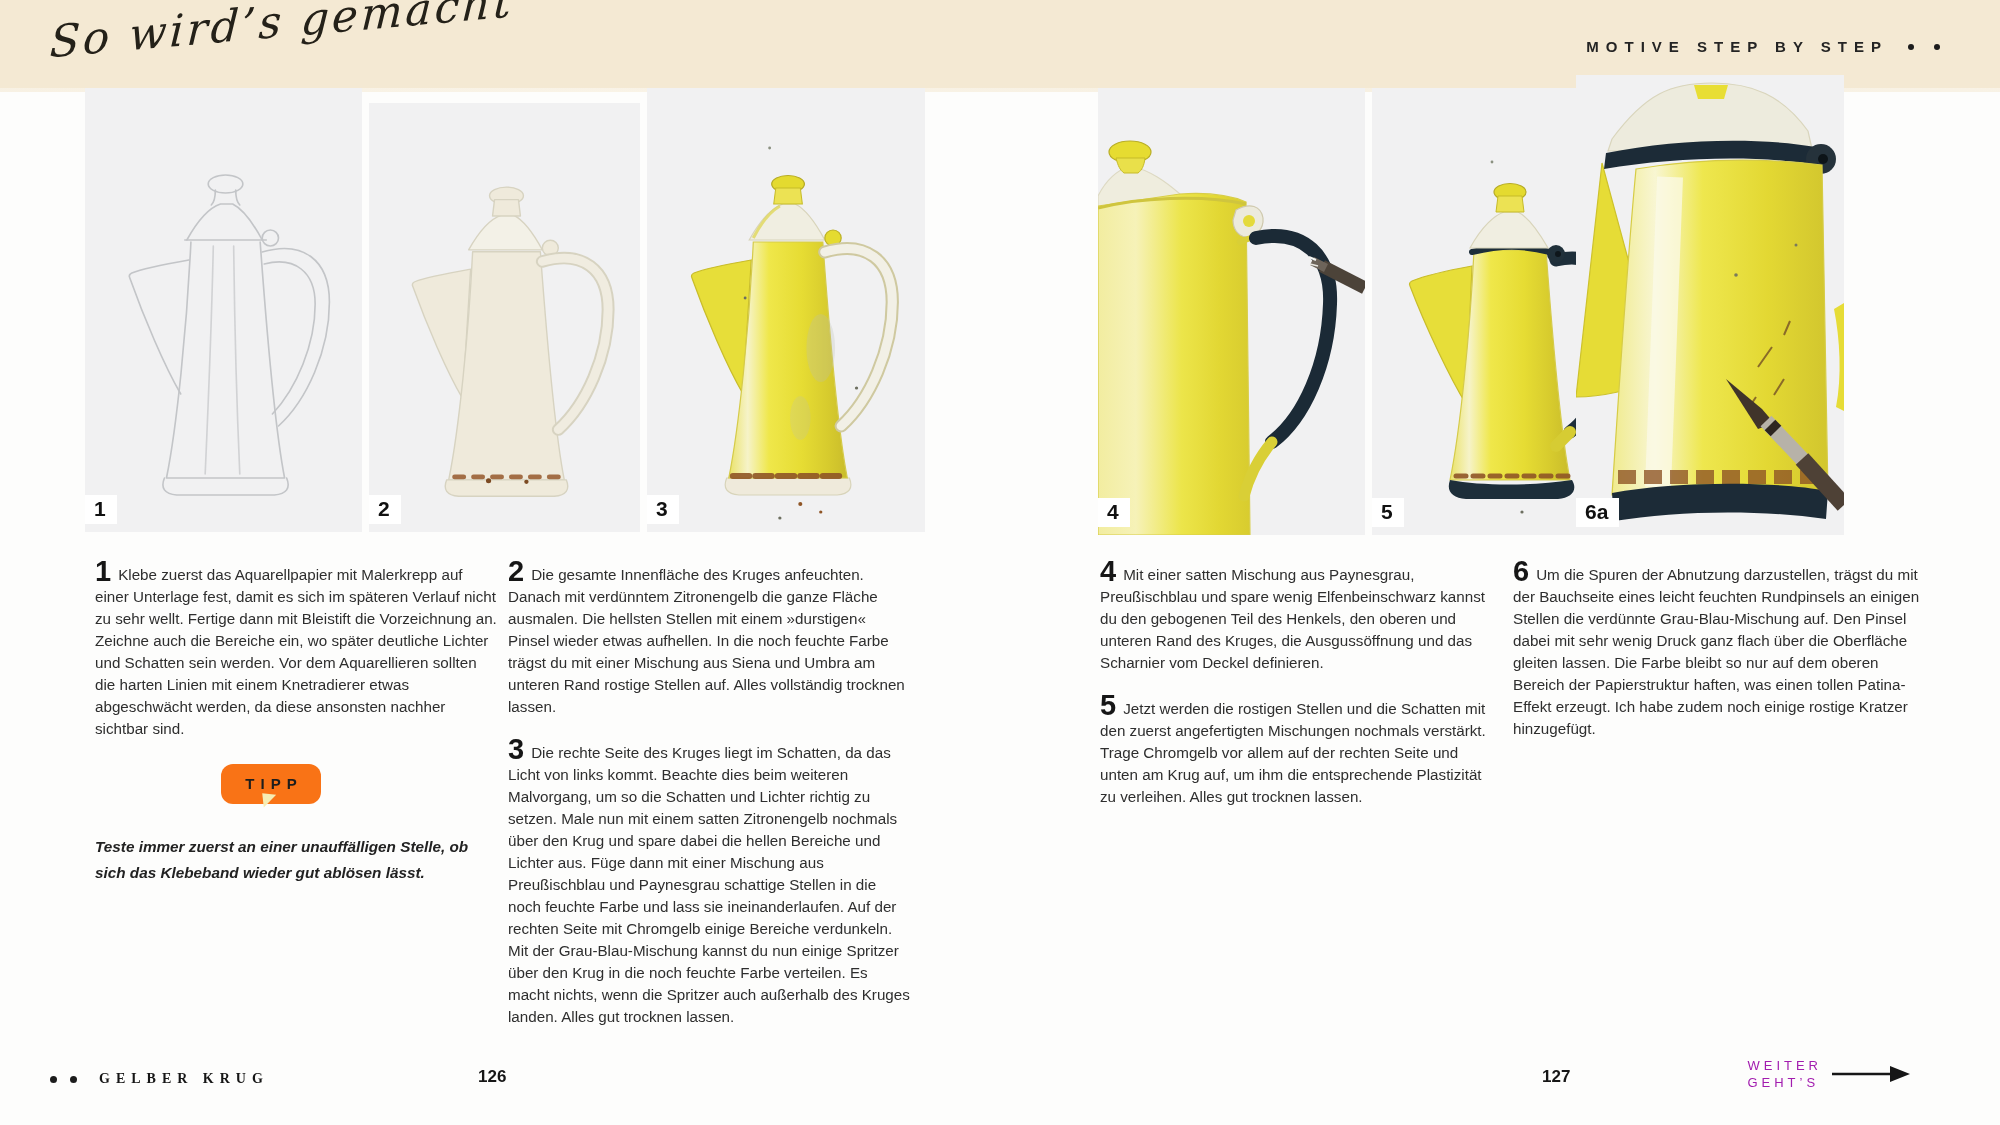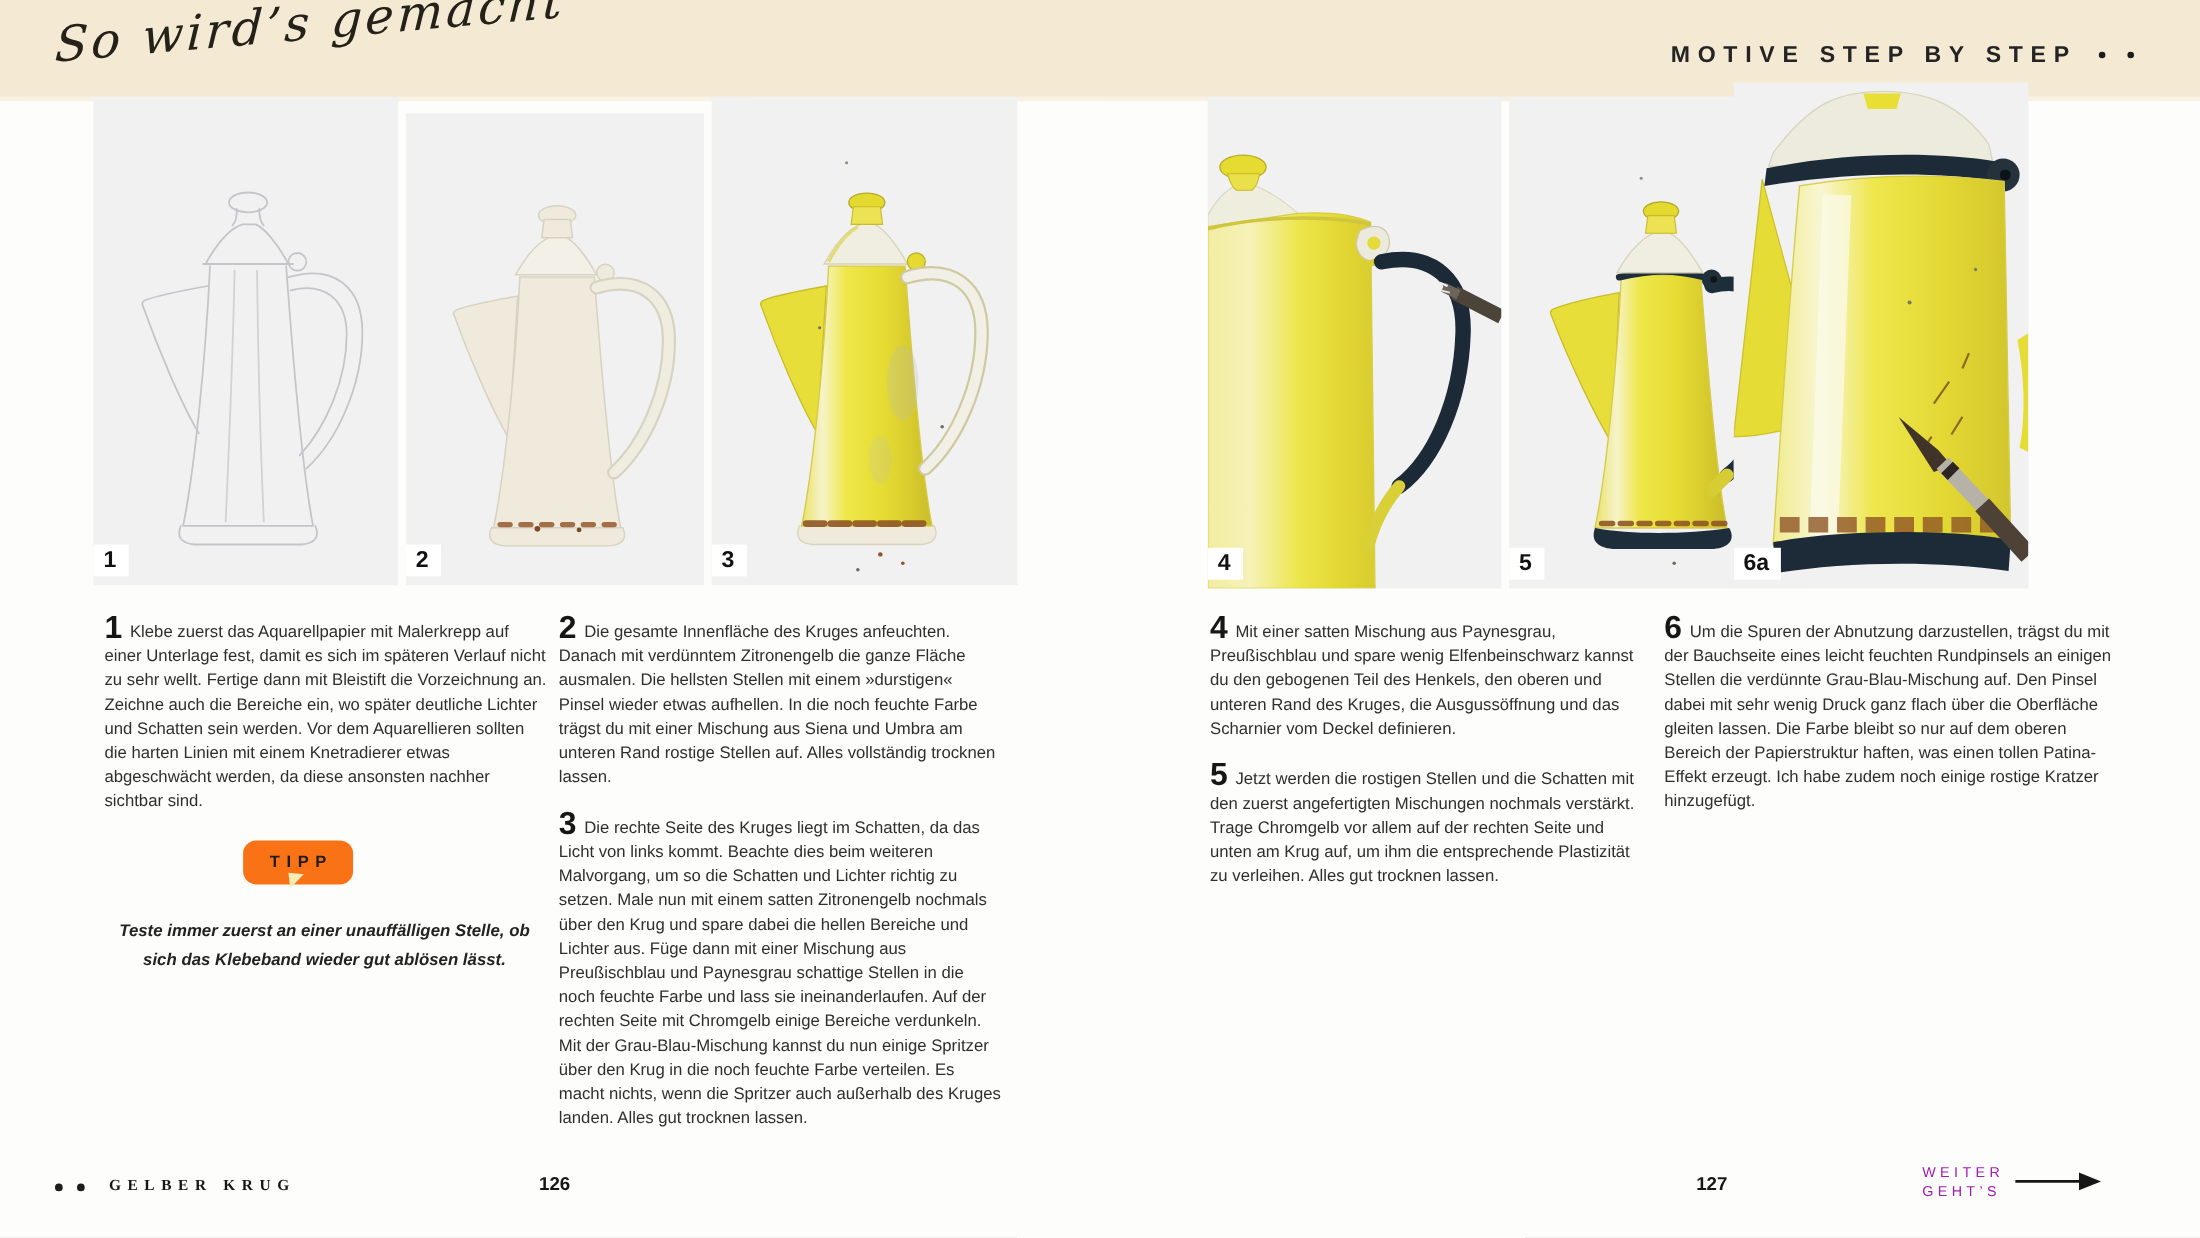--- a/index.html
+++ b/index.html
@@ -5,46 +5,46 @@
   html,body{margin:0;padding:0;background:#e8e8e8;}
   .spread{position:relative;width:2000px;height:1125px;background:#fdfdfc;overflow:hidden;
           font-family:"Liberation Sans",sans-serif;color:#2b2b2b;}
   .band{position:absolute;left:0;top:0;width:2000px;height:88px;background:#f4e9d3;}
   .band::after{content:"";position:absolute;left:0;bottom:-4px;width:100%;height:4px;
           background:linear-gradient(90deg,#f4e9d3 0%,#f6ecd8 30%,#f3e8d1 70%,#f5ebd6 100%);opacity:.6;}
   .script-title{position:absolute;left:50px;top:16px;font-family:"DejaVu Serif",serif;
           font-style:italic;font-weight:400;font-size:44px;letter-spacing:3px;color:#242119;
           transform:rotate(-5deg) skewX(-8deg);transform-origin:left center;white-space:nowrap;}
   .series-header{position:absolute;right:60px;top:38px;display:flex;align-items:center;gap:20px;}
-  .series-header .label{font-size:21px;font-weight:700;letter-spacing:7px;color:#242424;}
+  .series-header .label{font-size:15px;font-weight:700;letter-spacing:7px;color:#242424;}
   .dot{display:inline-block;width:7px;height:7px;border-radius:50%;background:#1c1c1c;}
   .dot.small{width:6px;height:6px;}
 
   .step-image{position:absolute;background:#f1f1f2;overflow:hidden;}
   .step-image svg{position:absolute;left:0;top:0;width:100%;height:100%;}
   .img-label{position:absolute;left:0;bottom:8px;background:#ffffff;padding:3px 11px 5px 9px;
           font-weight:700;font-size:21px;color:#111;line-height:1;}
 
   .col{position:absolute;top:564px;}
   .step{margin:0 0 24px 0;font-size:15.2px;line-height:22px;color:#2e2e2e;}
   .stepnum{font-size:29px;font-weight:800;line-height:0;margin-right:7px;position:relative;top:1px;color:#161616;}
 
   .tip-bubble{position:relative;width:100px;margin:14px 0 30px 126px;background:#f97316;
           border-radius:12px;text-align:center;padding:11px 0 12px;font-size:15px;font-weight:700;
           letter-spacing:6px;text-indent:6px;color:#1d1d1d;}
   .tip-bubble::after{content:"";position:absolute;left:40px;bottom:-13px;width:0;height:0;
           border:9px solid transparent;border-top:14px solid #f6edb4;border-left-width:3px;
           border-right-width:11px;transform:rotate(6deg);}
   .tip-text{margin:0;width:400px;font-style:italic;font-weight:700;font-size:15.3px;
-          line-height:26px;text-align:center;color:#222;}
+          line-height:26px;text-align:left;color:#222;}
 
   .footer-left{position:absolute;left:50px;bottom:38px;display:flex;align-items:center;gap:13px;font-family:Liberation Serif, serif;}
   .chapter-label{font-size:14px;font-weight:700;letter-spacing:6px;color:#161616;margin-left:9px;}
   .page-num{position:absolute;bottom:38px;font-size:17px;font-weight:700;color:#161616;}
-  .pn-left{left:490px;text-align:right;}
+  .pn-left{left:478px;text-align:right;}
   .pn-right{left:1542px;text-align:right;}
   .weiter{position:absolute;right:90px;bottom:34px;display:flex;align-items:center;gap:10px;}
   .weiter .lines{font-size:13px;font-weight:400;letter-spacing:4px;line-height:17px;color:#a21caf;}
   .weiter svg{display:block;}
 </style>
 </head>
 <body>
 
 <div class="spread">
 

